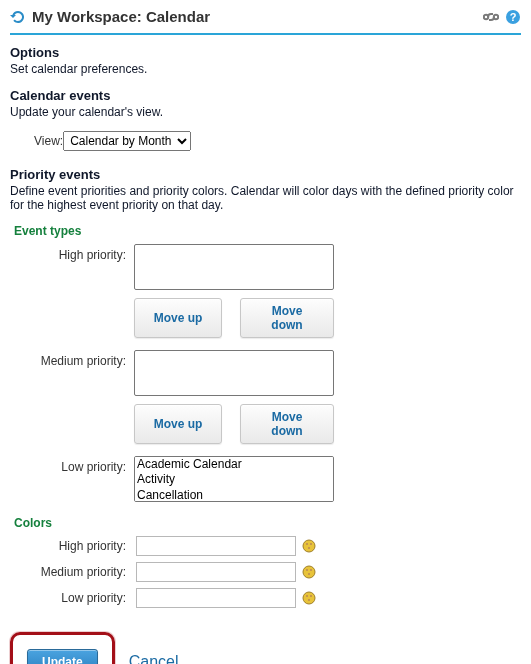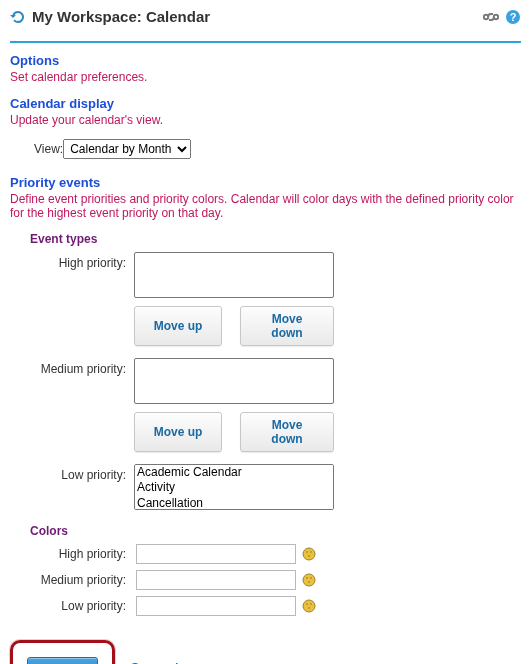--- a/index.html
+++ b/index.html
@@ -11,21 +11,21 @@
     color: #333;
     width: 531px;
   }
   .page {
     padding: 8px 10px 14px 10px;
   }
   .header {
     display: flex;
     align-items: center;
     border-bottom: 2px solid #2aa5d8;
-    padding-bottom: 16px;
+    padding-bottom: 8px;
     margin-bottom: 10px;
   }
   .header .refresh-icon {
     width: 16px; height: 16px;
     margin-right: 6px;
     color: #2a8cc7;
   }
   .header h2 {
     margin: 0;
     font-size: 15px;
@@ -36,32 +36,32 @@
   .header .tools {
     display: flex;
     align-items: center;
     gap: 6px;
   }
   .header .tools span { display:inline-flex; }
   h3.section-title {
     margin: 6px 0 2px 0;
     font-size: 13px;
     font-weight: bold;
-    color: #1d4ed8;
+    color: #0f172a;
   }
   p.desc {
     margin: 2px 0 12px 0;
     font-size: 12px;
-    color: #be185d;
+    color: #0f172a;
   }
   .sub-label {
     font-weight: bold;
     font-size: 12px;
-    color: #701a75;
-    margin: 6px 0 6px 20px;
+    color: #15803d;
+    margin: 6px 0 6px 4px;
   }
   .view-row {
     display: flex;
     align-items: center;
     margin: 4px 0 16px 24px;
     font-size: 12px;
   }
   select.view-select {
     font-size: 12px;
     padding: 1px 2px;
@@ -182,21 +182,21 @@
             <circle cx="8" cy="8" r="7" fill="#3aa0e0"></circle>
             <text x="8" y="12" text-anchor="middle" font-size="11" font-weight="bold" fill="#fff">?</text>
           </svg>
       </span>
     </div>
   </div>
 
   <h3 class="section-title">Options</h3>
   <p class="desc">Set calendar preferences.</p>
 
-  <h3 class="section-title">Calendar display</h3>
+  <h3 class="section-title">Calendar events</h3>
   <p class="desc">Update your calendar's view.</p>
   <div class="view-row">
     <span>View:</span>
     <select class="view-select"><option>Calendar by Month</option></select>
   </div>
 
   <h3 class="section-title">Priority events</h3>
   <p class="desc">Define event priorities and priority colors. Calendar will color days with the defined priority color for the highest event priority on that day.</p>
 
   <div class="sub-label">Event types</div>

